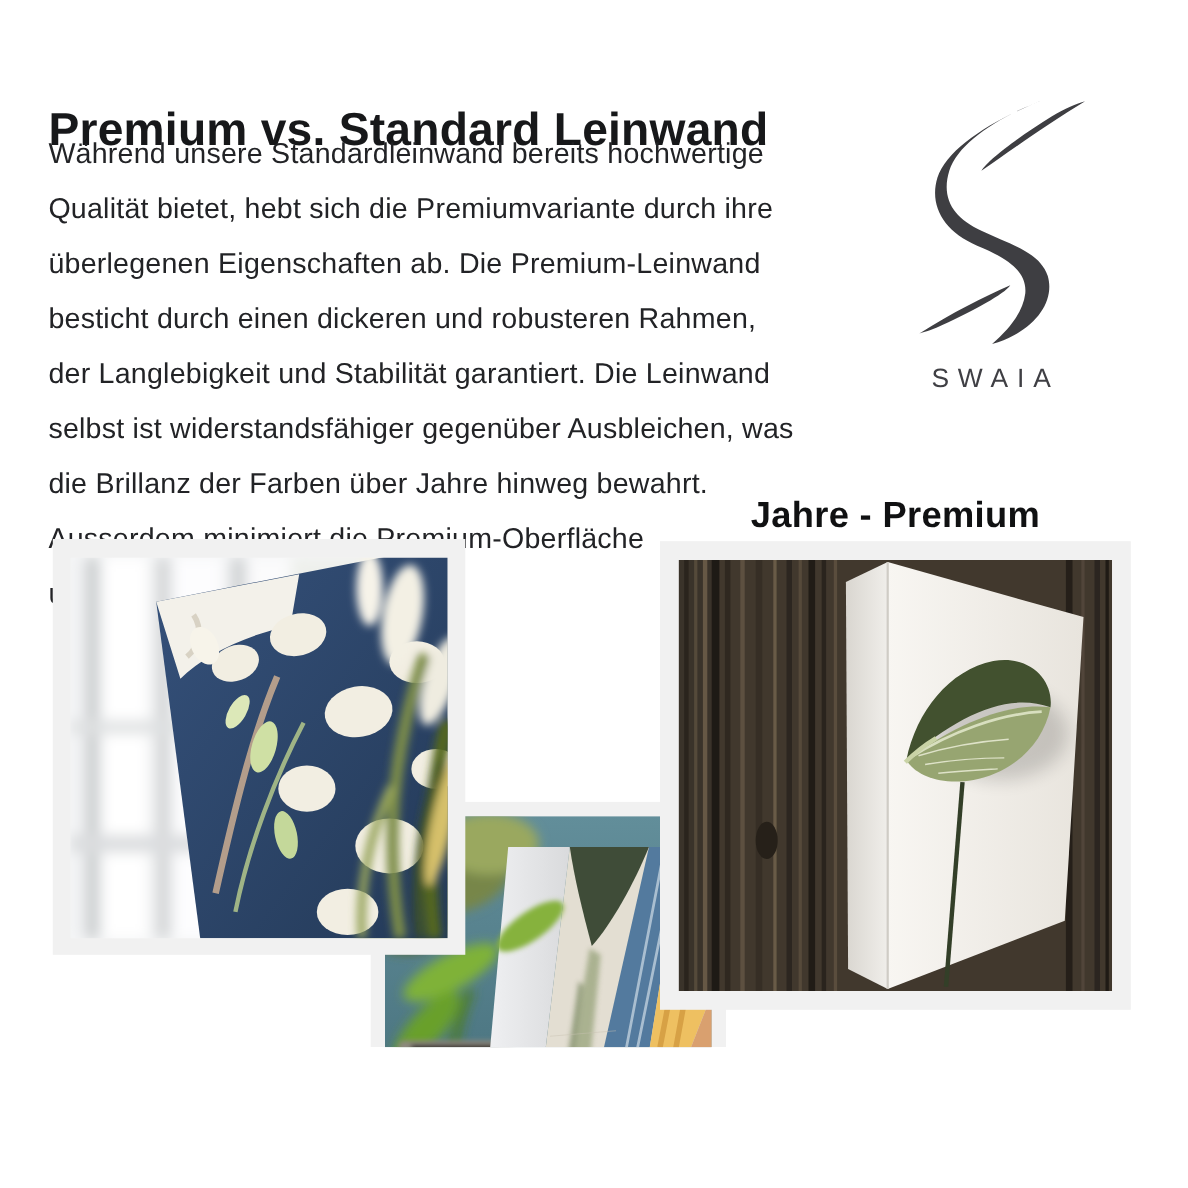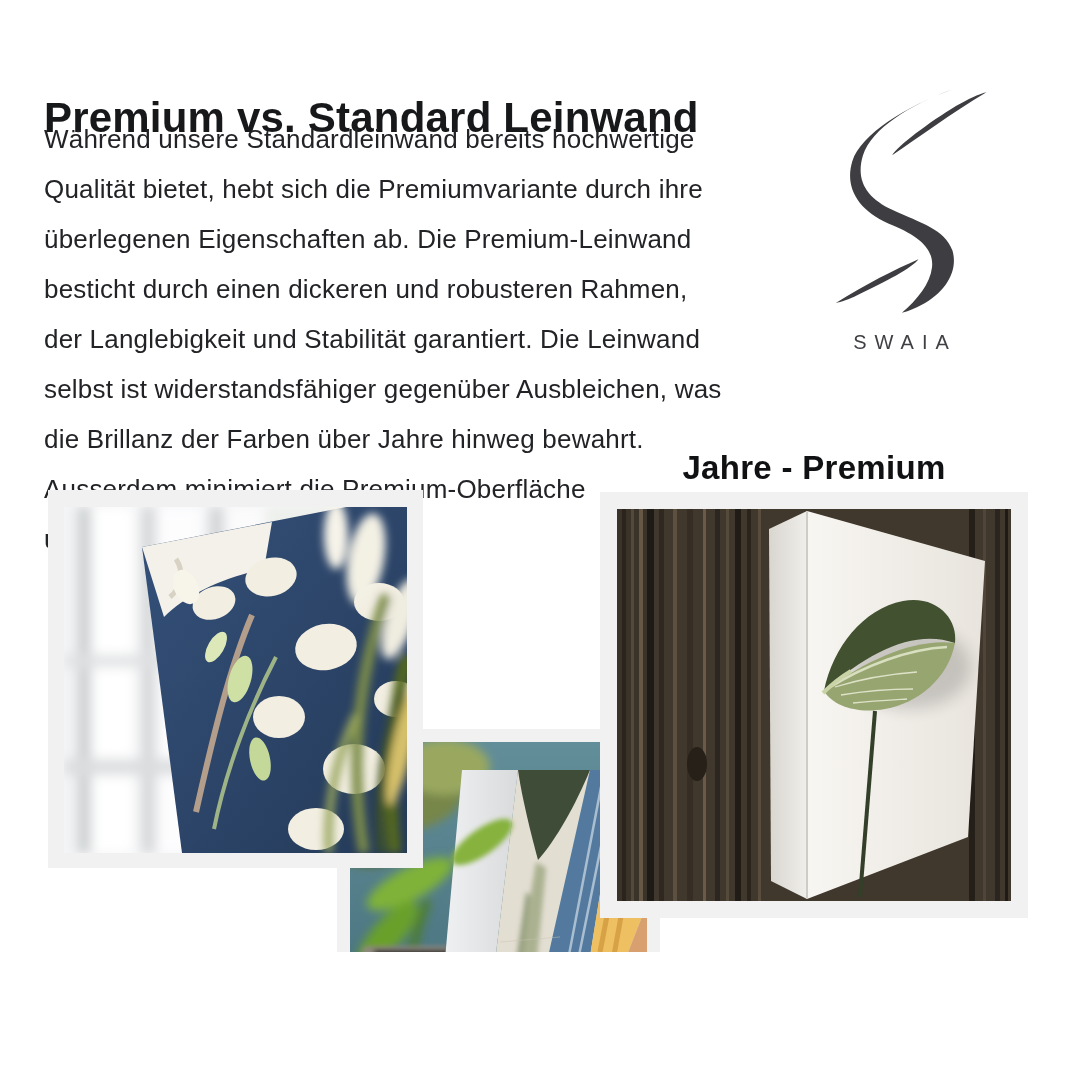--- a/index.html
+++ b/index.html
@@ -12,21 +12,21 @@
     font-size:42px;line-height:1.12;font-weight:bold;letter-spacing:.2px;color:#17181a;
   }
   .bodycopy{
     position:absolute;left:44px;top:114px;width:770px;
     font-size:26px;line-height:50px;font-weight:400;color:#222326;
     white-space:pre-line;letter-spacing:.2px;
   }
   .logo-mark{position:absolute;left:828px;top:74px;width:175px;height:256px;}
   .logo-text{
     position:absolute;left:820px;top:331px;width:162px;text-align:center;
-    font-size:20px;font-weight:400;letter-spacing:8px;text-indent:8px;color:#3f3f44;
+    font-size:24px;font-weight:400;letter-spacing:8px;text-indent:8px;color:#3f3f44;
   }
   .section-label{
     position:absolute;top:449px;height:42px;text-align:center;
     font-size:33px;font-weight:bold;color:#101112;letter-spacing:.3px;
   }
   .label-standard{left:48px;width:375px;}
   .label-premium{left:600px;width:428px;}
   .panel{position:absolute;background:#f1f1f1;}
   .panel-standard{left:48px;top:490px;width:375px;height:378px;padding:0;z-index:2;}
   .panel-premium{left:600px;top:492px;width:428px;height:426px;z-index:2;}

